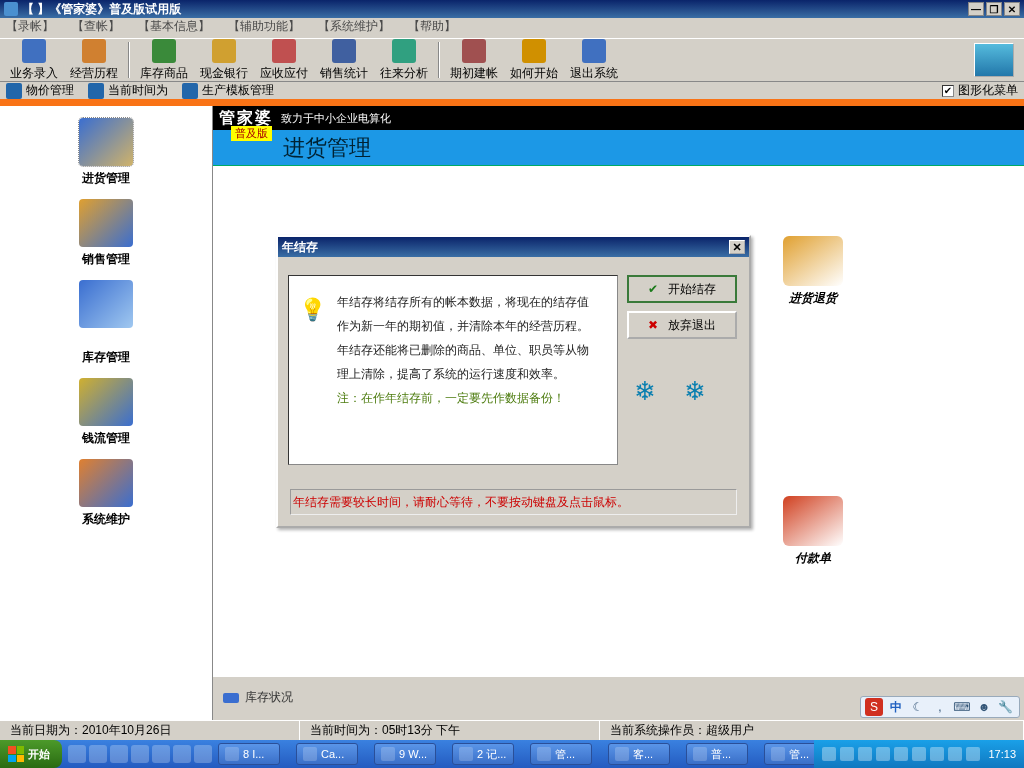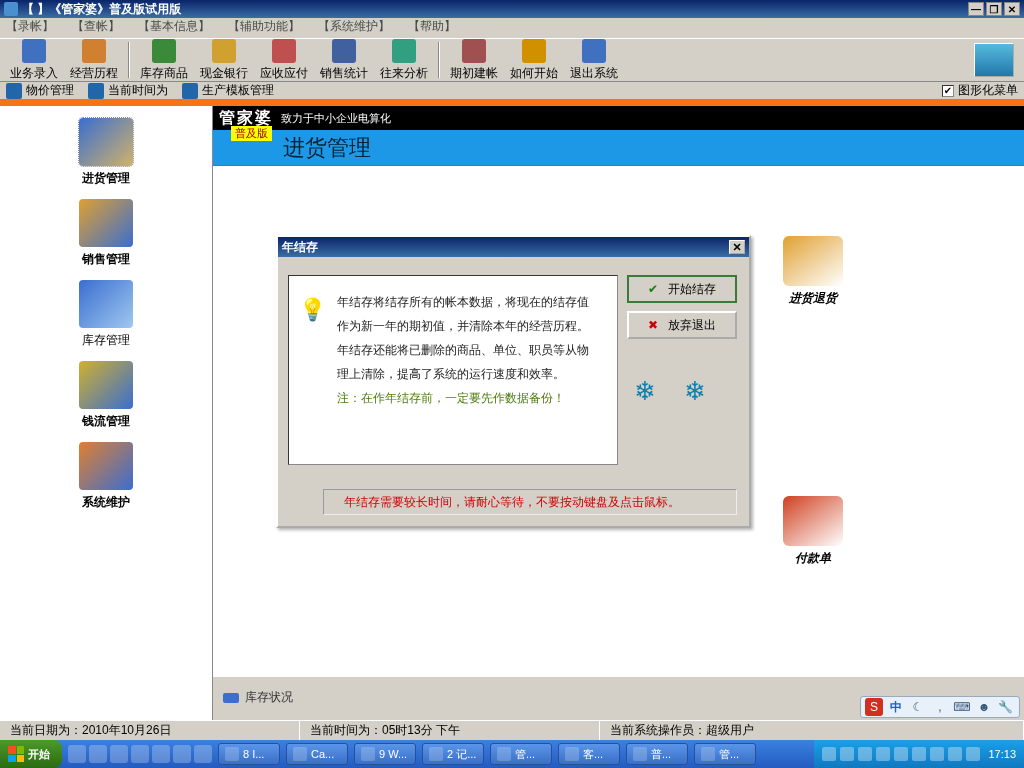--- a/index.html
+++ b/index.html
@@ -42,30 +42,30 @@
 .dialog .dtitle .spacer { flex: 1; }
 .dialog .dtitle .dclose { width: 16px; height: 14px; background: #d4d0c8; border: 1px outset #fff; color: #000; text-align: center; line-height: 12px; font-size: 11px; cursor: default; }
 .dialog .dbody { position: relative; height: 270px; }
 .panel { position: absolute; left: 10px; top: 18px; width: 330px; height: 190px; background: #fff; border: 1px inset #888; padding: 14px 18px 10px 48px; line-height: 2.0; color: #222; }
 .panel .bulb { position: absolute; left: 10px; top: 12px; font-size: 22px; }
 .panel .note { color: #4d7c0f; }
 .dbtn { position: absolute; width: 110px; height: 28px; background: #d4d0c8; border: 2px outset #fff; display: flex; align-items: center; justify-content: center; gap: 6px; cursor: default; }
 .dbtn.primary { border: 2px solid #3a7a3a; }
 .dbtn .di { width: 14px; height: 14px; }
 .snow { position: absolute; width: 28px; height: 28px; display: flex; align-items: center; justify-content: center; font-size: 26px; color: #0a7fb0; }
-.footer-note { position: absolute; left: 12px; bottom: 12px; right: 12px; color: #c00; height: 26px; display:flex; align-items:center; border: 1px inset #eee; padding-left: 20px; background: #d4d0c8; margin-left: 33px; }
+.footer-note { position: absolute; left: 12px; bottom: 12px; right: 12px; color: #c00; height: 26px; display:flex; align-items:center; border: 1px inset #eee; padding-left: 2px; background: #d4d0c8; }
 .statusbar { position: absolute; left: 0; right: 0; bottom: 28px; height: 20px; background: #d4d0c8; border-top: 1px solid #fff; display: flex; align-items: center; font-size: 12px; }
 .statusbar .cell { padding: 0 10px; border-right: 1px inset #fff; height: 100%; display: flex; align-items: center; }
 .taskbar { position: absolute; left: 0; right: 0; bottom: 0; height: 28px; background: linear-gradient(#3a81e0,#245bc0); display: flex; align-items: center; color: #fff; font-size: 11px; }
 .start { background: linear-gradient(#4c9a2a,#2a6b12); height: 100%; display: flex; align-items: center; padding: 0 12px 0 8px; font-weight: bold; border-radius: 0 8px 8px 0; gap: 4px; }
 .start .winicon { width:16px; height:16px; display:grid; grid-template-columns:1fr 1fr; gap:1px; }
 .start .winicon span { display:block; }
 .taskbar .ql { display: flex; gap: 3px; margin: 0 6px; }
 .taskbar .ql .q { width: 18px; height: 18px; background: rgba(255,255,255,.25); border-radius: 3px; }
-.taskbar .tasks { display: flex; gap: 6px; flex: 1; overflow: hidden; }
+.taskbar .tasks { display: flex; gap: 16px; flex: 1; overflow: hidden; }
 .taskbar .task { background: linear-gradient(#5a95e8,#3a6fc8); border: 1px solid #2a4f98; border-radius: 3px; height: 22px; min-width: 62px; display: flex; align-items: center; padding: 0 6px; gap: 4px; white-space: nowrap; }
 .taskbar .task .ti { width: 14px; height: 14px; background: #fff3; border-radius: 2px; }
 .tray { background: linear-gradient(#1aa0e8,#1078c0); height: 100%; display: flex; align-items: center; padding: 0 8px; gap: 4px; }
 .tray .tri { width: 14px; height: 14px; background: rgba(255,255,255,.35); border-radius: 2px; }
 .imebar { position: absolute; right: 4px; bottom: 50px; height: 22px; background: #e8f0fa; border: 1px solid #9ab; border-radius: 3px; display: flex; align-items: center; padding: 0 4px; gap: 4px; }
 .imebar .im { width: 18px; height: 18px; display: flex; align-items: center; justify-content: center; font-size: 12px; color: #357; }
 </style>
 </head>
 <body>
 
@@ -161,21 +161,21 @@
       <div class="side-item sel">
         <div class="side-icon" style="background: linear-gradient(135deg, rgb(58, 110, 208), rgb(208, 179, 106));"></div>
         <span style="font-weight: bold;">进货管理</span>
       </div>
       <div class="side-item">
         <div class="side-icon" style="background: linear-gradient(135deg, rgb(224, 160, 48), rgb(58, 110, 208));"></div>
         <span style="font-weight: bold;">销售管理</span>
       </div>
       <div class="side-item">
         <div class="side-icon" style="background: linear-gradient(135deg, rgb(58, 110, 208), rgb(160, 200, 240));"></div>
-        <span style="font-weight: normal;">库存管理</span>
+        <span style="font-weight: bold; margin-top: 17px;">库存管理</span>
       </div>
       <div class="side-item">
         <div class="side-icon" style="background: linear-gradient(135deg, rgb(208, 176, 48), rgb(58, 110, 208));"></div>
         <span style="font-weight: bold;">钱流管理</span>
       </div>
       <div class="side-item">
         <div class="side-icon" style="background: linear-gradient(135deg, rgb(224, 128, 48), rgb(58, 110, 208));"></div>
         <span style="font-weight: bold;">系统维护</span>
       </div>
     </div>

